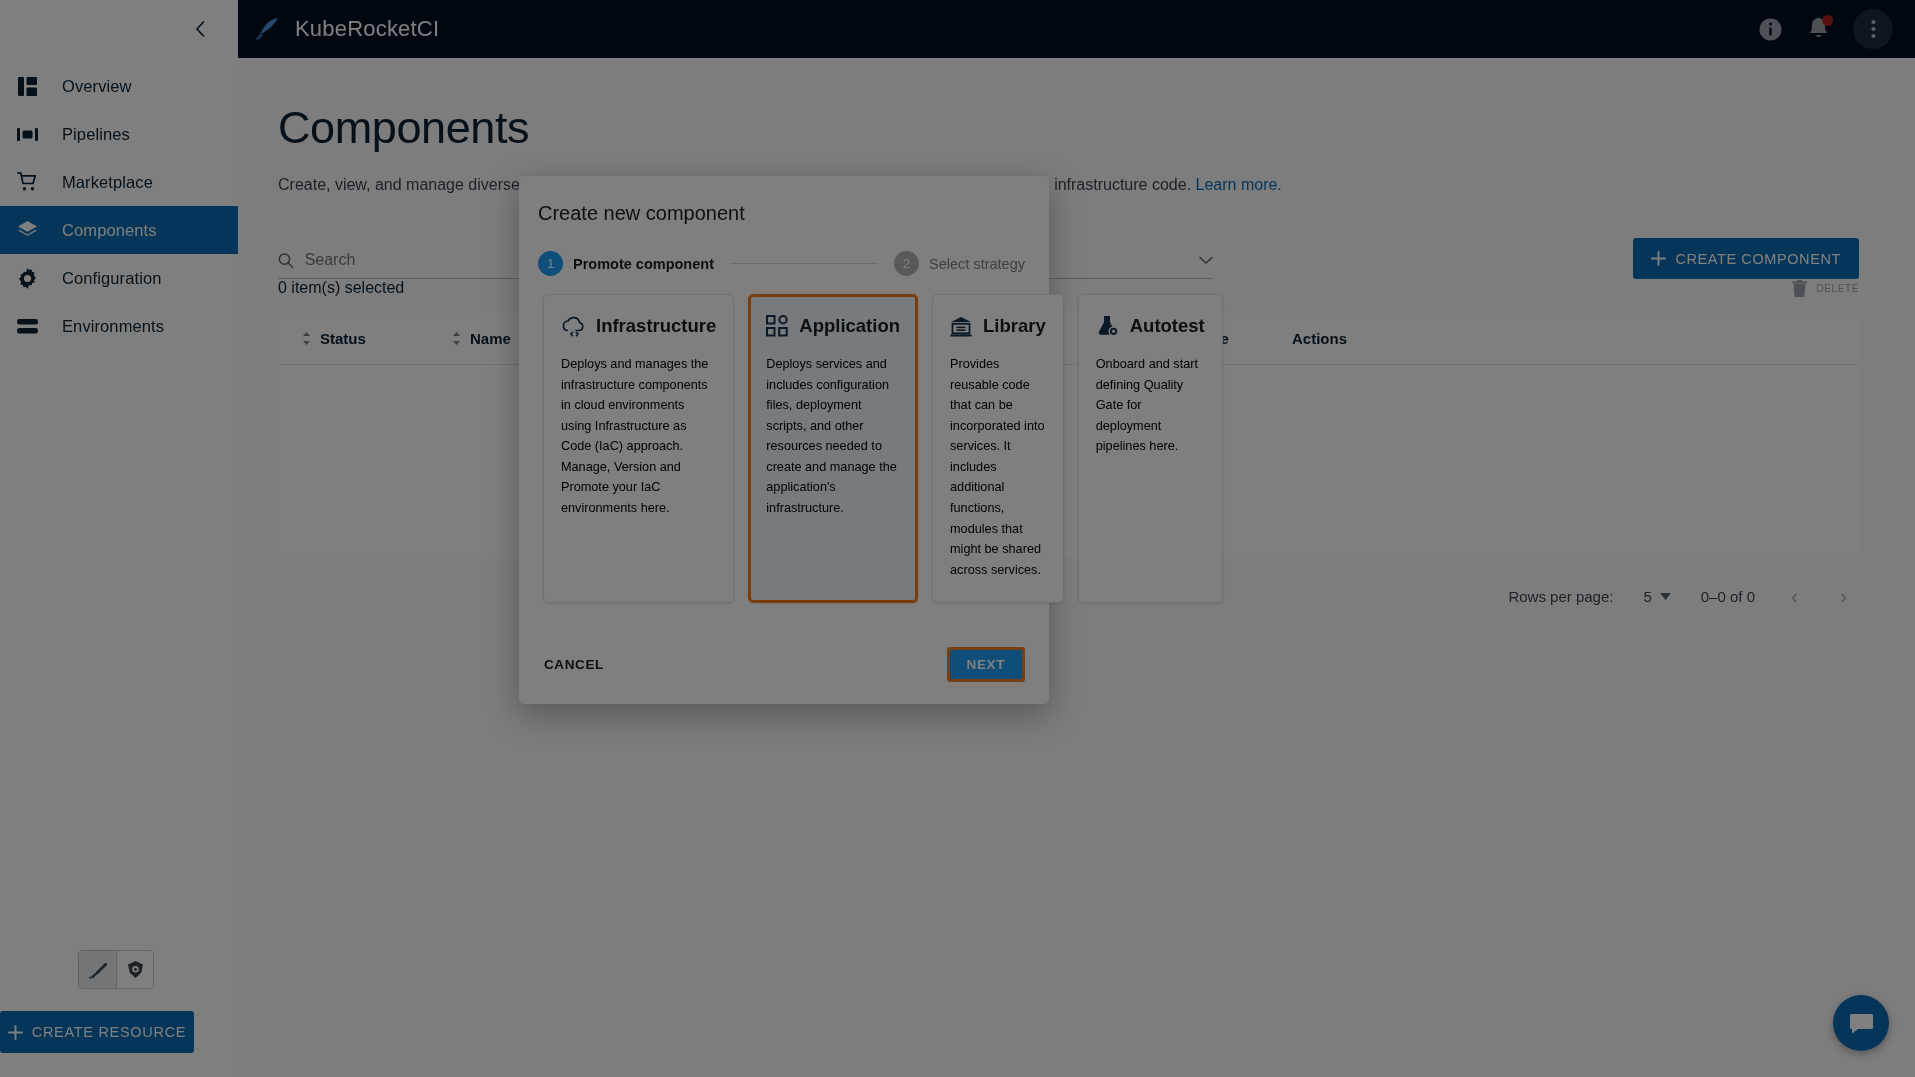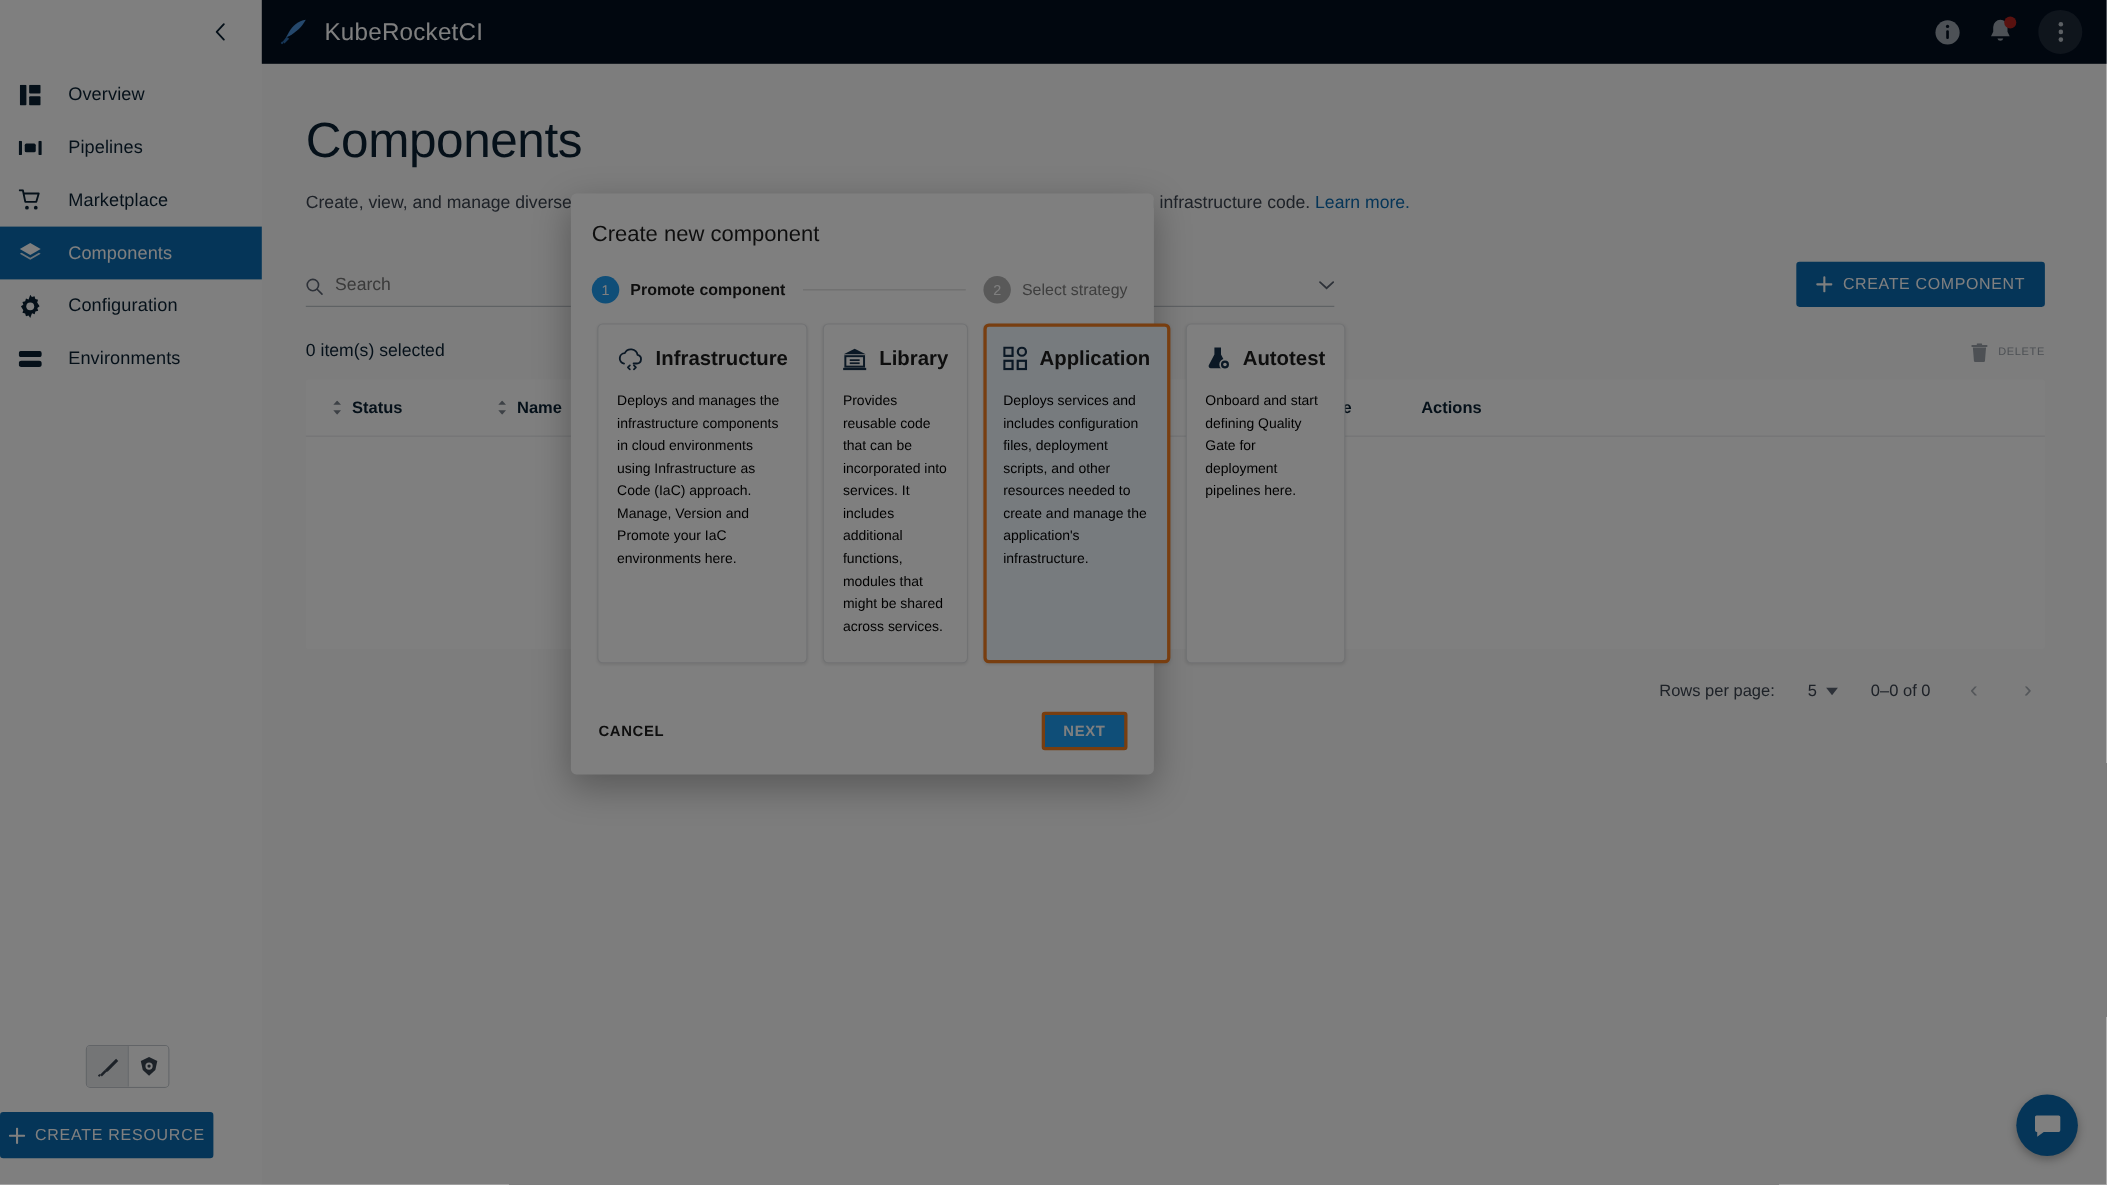--- a/index.html
+++ b/index.html
@@ -112,21 +112,21 @@
   .select-box .caret { margin-left: auto; color: #5a6270; }
   .create-component {
     margin-left: auto; height: 41px; padding: 0 18px; background: #0b6bb0;
     color: #ffffff; border: none; border-radius: 3px; cursor: pointer;
     display: flex; align-items: center; gap: 9px;
     font-size: 14.5px; font-weight: 500; letter-spacing: .6px;
     font-family: "Liberation Sans", sans-serif;
   }
 
   .selected-row {
-    margin-top: 32px; display: flex; align-items: center;
+    display: flex; align-items: center;
     font-size: 16px; color: #0a2133;
   }
   .delete-btn {
     margin-left: auto; display: flex; align-items: center; gap: 9px;
     color: #9aa1a9; font-size: 10px; font-weight: 500; letter-spacing: .6px;
     cursor: pointer;
   }
 
   .table-wrap { margin-top: 16px; background: #ffffff; border-radius: 3px; }
   .thead {
@@ -489,47 +489,47 @@
         <div class="card-head">
           <svg width="24" height="21" viewBox="0 0 24 21" fill="none">
             <path d="M6.3 14.5A4.8 4.8 0 0 1 7 5a6.2 6.2 0 0 1 11.6 1.6 4 4 0 0 1-.6 7.9h-3" stroke="#16314a" stroke-width="1.7" stroke-linecap="round" stroke-linejoin="round"></path>
             <path d="M11.6 16.2 9.8 18l1.8 1.8M15.3 16.2 17.1 18l-1.8 1.8" stroke="#16314a" stroke-width="1.6" stroke-linecap="round" stroke-linejoin="round"></path>
           </svg>
           <span class="card-title">Infrastructure</span>
         </div>
         <div class="card-desc">Deploys and manages the infrastructure components in cloud environments using Infrastructure as Code (IaC) approach. Manage, Version and Promote your IaC environments here.</div>
       </div>
 
+      <div class="card app selected">
+        <div class="card-head">
+          <svg width="22" height="22" viewBox="0 0 22 22" fill="none">
+            <rect x="1" y="1" width="7.5" height="7.5" stroke="#16314a" stroke-width="2"></rect>
+            <circle cx="17" cy="4.7" r="3.7" stroke="#16314a" stroke-width="2"></circle>
+            <rect x="1" y="13" width="7.5" height="7.5" stroke="#16314a" stroke-width="2"></rect>
+            <rect x="13.2" y="13" width="7.5" height="7.5" stroke="#16314a" stroke-width="2"></rect>
+          </svg>
+          <span class="card-title">Application</span>
+        </div>
+        <div class="card-desc">Deploys services and includes configuration files, deployment scripts, and other resources needed to create and manage the application's infrastructure.</div>
+      </div>
+
       <div class="card lib">
         <div class="card-head">
           <svg width="22" height="21" viewBox="0 0 22 21" fill="none">
             <path d="M11 1 21 6H1z" fill="#16314a"></path>
             <rect x="2.5" y="7.8" width="17" height="9.5" stroke="#16314a" stroke-width="1.8"></rect>
             <rect x="6.5" y="10.6" width="9" height="1.6" fill="#16314a"></rect>
             <rect x="6.5" y="13.4" width="9" height="1.6" fill="#16314a"></rect>
             <rect x="0.5" y="18.4" width="21" height="2.1" fill="#16314a"></rect>
           </svg>
           <span class="card-title">Library</span>
         </div>
         <div class="card-desc">Provides reusable code that can be incorporated into services. It includes additional functions, modules that might be shared across services.</div>
       </div>
 
-      <div class="card app selected">
-        <div class="card-head">
-          <svg width="22" height="22" viewBox="0 0 22 22" fill="none">
-            <rect x="1" y="1" width="7.5" height="7.5" stroke="#16314a" stroke-width="2"></rect>
-            <circle cx="17" cy="4.7" r="3.7" stroke="#16314a" stroke-width="2"></circle>
-            <rect x="1" y="13" width="7.5" height="7.5" stroke="#16314a" stroke-width="2"></rect>
-            <rect x="13.2" y="13" width="7.5" height="7.5" stroke="#16314a" stroke-width="2"></rect>
-          </svg>
-          <span class="card-title">Application</span>
-        </div>
-        <div class="card-desc">Deploys services and includes configuration files, deployment scripts, and other resources needed to create and manage the application's infrastructure.</div>
-      </div>
-
       <div class="card auto">
         <div class="card-head">
           <svg width="23" height="22" viewBox="0 0 23 22" fill="none">
             <path d="M8 1h6v6.2l5 9.6a2 2 0 0 1-1.8 3H4.8A2 2 0 0 1 3 16.8l5-9.6z" fill="#16314a"></path>
             <circle cx="17.6" cy="16.3" r="4.4" fill="#16314a" stroke="#ffffff" stroke-width="1.5"></circle>
             <circle cx="17.6" cy="16.3" r="1.6" fill="#ffffff"></circle>
           </svg>
           <span class="card-title">Autotest</span>
         </div>
         <div class="card-desc">Onboard and start defining Quality Gate for deployment pipelines here.</div>

